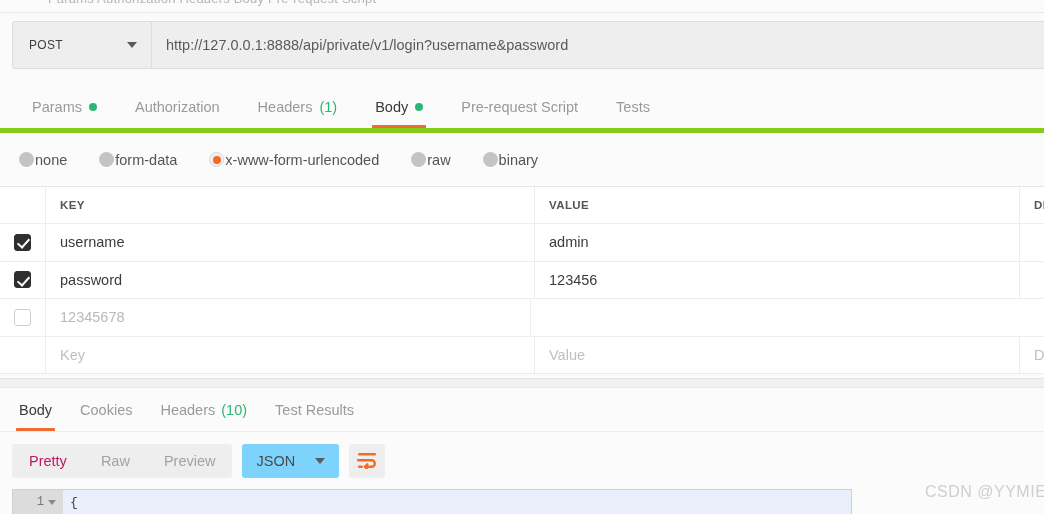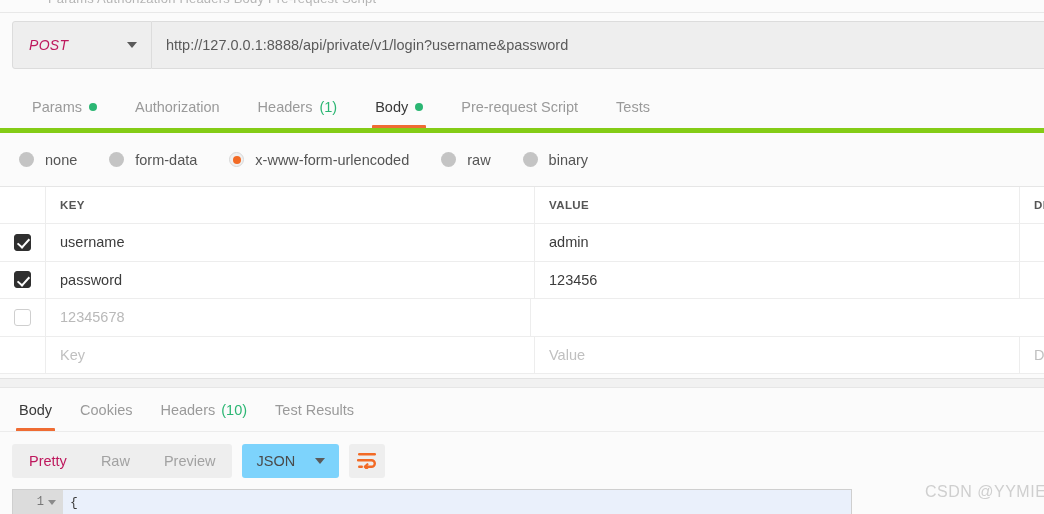--- a/index.html
+++ b/index.html
@@ -28,21 +28,21 @@
   .url-row {
     position: absolute; top: 21px; left: 12px;
     width: 1050px; height: 48px; display: flex; align-items: stretch;
   }
   .method-box {
     width: 140px; background: #eeeeee;
     border: 1px solid #dcdcdc; border-radius: 3px 0 0 3px;
     display: flex; align-items: center; justify-content: space-between;
     padding: 0 14px 0 16px; cursor: pointer;
   }
-  .method-label { font-size: 14px; color: #be185d; letter-spacing: .3px; font-style: italic; }
+  .method-label { font-size: 12px; color: #404040; letter-spacing: .3px; }
   .caret-down {
     width: 0; height: 0;
     border-left: 5.5px solid transparent; border-right: 5.5px solid transparent;
     border-top: 6.5px solid #5a5a5a;
   }
   .url-box {
     flex: 1; background: #eeeeee;
     border: 1px solid #dcdcdc; border-left: none;
     display: flex; align-items: center; padding: 0 14px;
   }
@@ -70,21 +70,21 @@
   }
   .tab-count { color: #2bb673; }
 
   
   .radio-row {
     position: absolute; top: 133px; left: 0; width: 1044px; height: 53px;
     display: flex; align-items: center; padding-left: 19px;
     background: #fbfbfb;
   }
   .radio-item {
-    display: flex; align-items: center; gap: 11px;
+    display: flex; align-items: center; gap: 1px;
     margin-right: 32px; cursor: pointer; text-align: right;
   }
   .radio-dot {
     width: 15px; height: 15px; border-radius: 50%;
     background: #c4c4c4; flex: none;
   }
   .radio-dot.sel {
     background: #f0f0f0; border: 1px solid #d8d8d8;
     display: flex; align-items: center; justify-content: center;
   }

